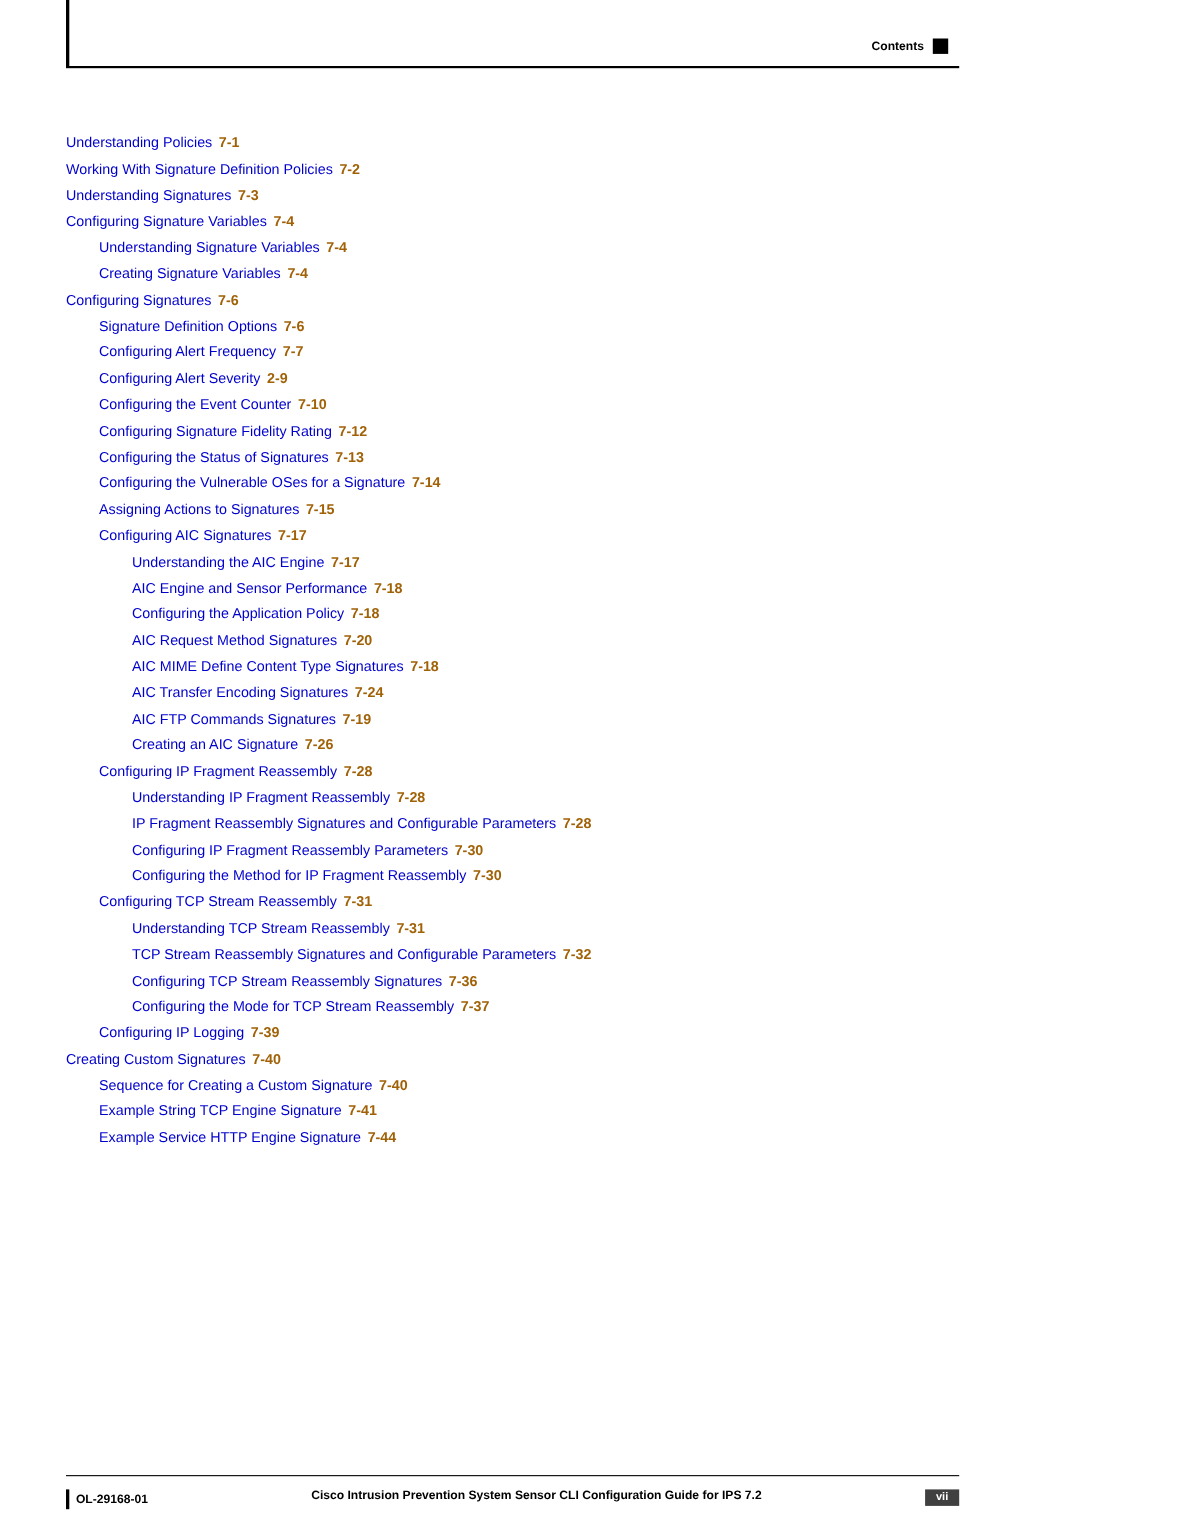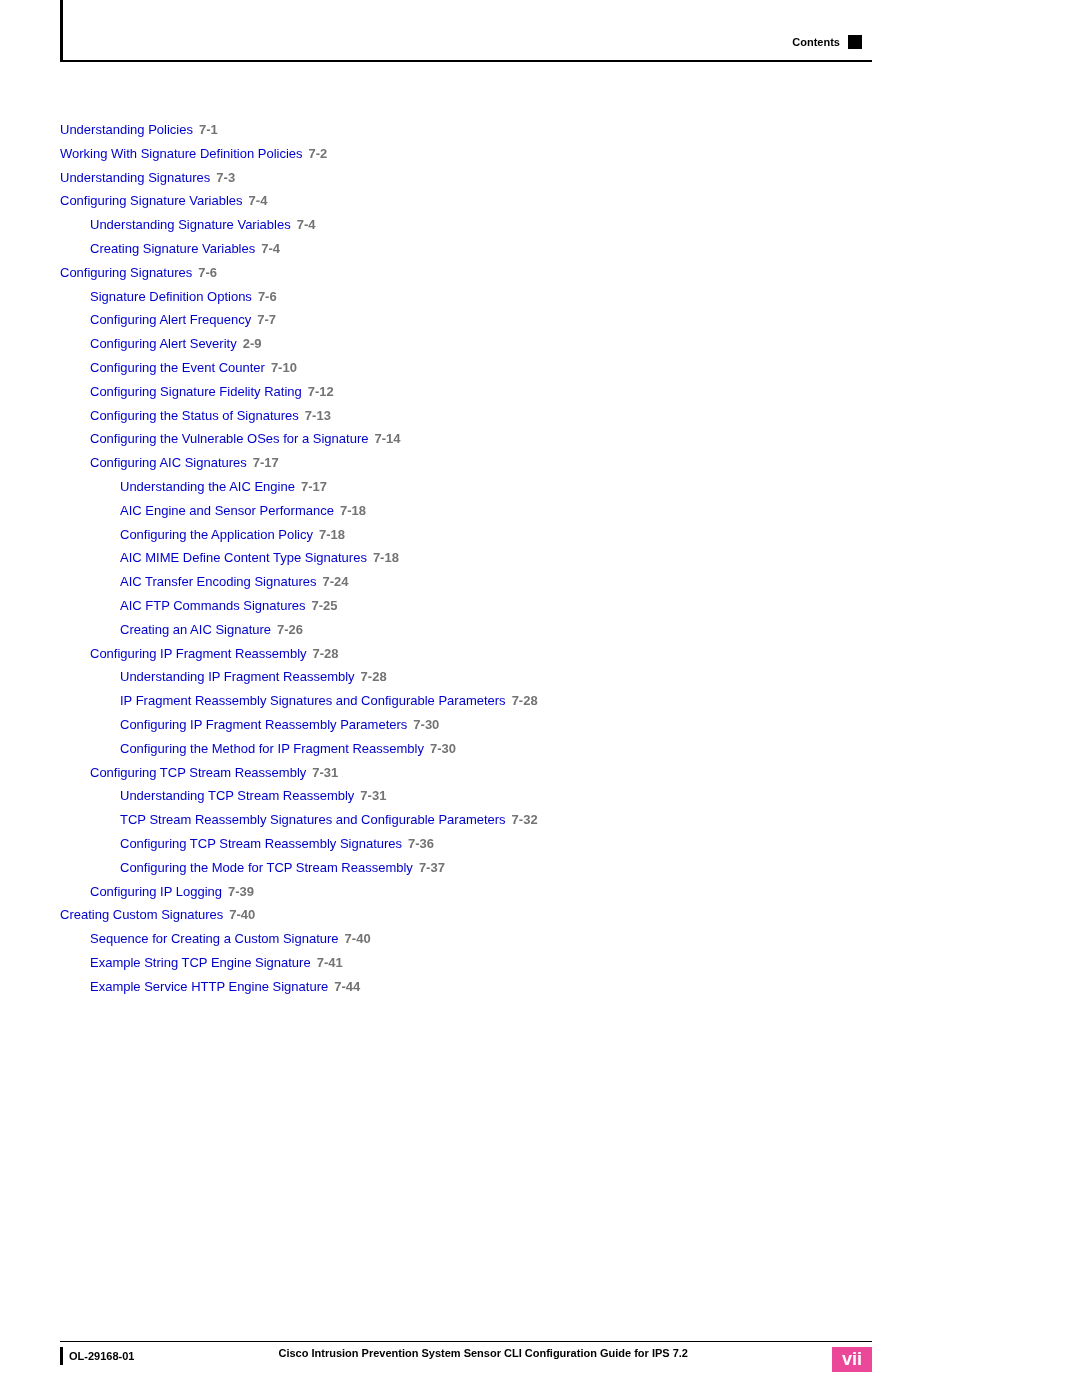--- a/index.html
+++ b/index.html
@@ -82,21 +82,21 @@
       line-height: 1.6;
     }
 
     .toc-link {
       color: #0000CC;
       text-decoration: none;
       font-size: 13px;
     }
 
     .toc-page {
-      color: #737373;
+      color: #a16207;
       font-size: 13px;
       font-weight: bold;
       margin-left: 6px;
       white-space: nowrap;
     }
 
     
     .indent-0 { margin-left: 0px; }
     .indent-1 { margin-left: 30px; }
     .indent-2 { margin-left: 60px; }
@@ -142,24 +142,24 @@
 
     .footer-center {
       font-size: 11px;
       font-weight: bold;
       color: #000;
       text-align: center;
       flex: 1;
     }
 
     .footer-page {
-      font-size: 18px;
-      font-weight: bold;
-      color: #000;
-      background: #ec4899;
+      font-size: 10px;
+      font-weight: bold;
+      color: #000;
+      background: #404040;
       color: #fff;
       padding: 2px 10px;
     }
   </style>
 </head>
 <body>
 
 <div class="page">
 
   <div class="left-bar"></div>
@@ -223,46 +223,54 @@
         </div>
         <div class="toc-entry indent-1">
           <a class="toc-link" href="#">Configuring the Status of Signatures</a>
           <span class="toc-page">7-13</span>
         </div>
         <div class="toc-entry indent-1">
           <a class="toc-link" href="#">Configuring the Vulnerable OSes for a Signature</a>
           <span class="toc-page">7-14</span>
         </div>
         <div class="toc-entry indent-1">
+          <a class="toc-link" href="#">Assigning Actions to Signatures</a>
+          <span class="toc-page">7-15</span>
+        </div>
+        <div class="toc-entry indent-1">
           <a class="toc-link" href="#">Configuring AIC Signatures</a>
           <span class="toc-page">7-17</span>
         </div>
         <div class="toc-entry indent-2">
           <a class="toc-link" href="#">Understanding the AIC Engine</a>
           <span class="toc-page">7-17</span>
         </div>
         <div class="toc-entry indent-2">
           <a class="toc-link" href="#">AIC Engine and Sensor Performance</a>
           <span class="toc-page">7-18</span>
         </div>
         <div class="toc-entry indent-2">
           <a class="toc-link" href="#">Configuring the Application Policy</a>
           <span class="toc-page">7-18</span>
         </div>
         <div class="toc-entry indent-2">
+          <a class="toc-link" href="#">AIC Request Method Signatures</a>
+          <span class="toc-page">7-20</span>
+        </div>
+        <div class="toc-entry indent-2">
           <a class="toc-link" href="#">AIC MIME Define Content Type Signatures</a>
           <span class="toc-page">7-18</span>
         </div>
         <div class="toc-entry indent-2">
           <a class="toc-link" href="#">AIC Transfer Encoding Signatures</a>
           <span class="toc-page">7-24</span>
         </div>
         <div class="toc-entry indent-2">
           <a class="toc-link" href="#">AIC FTP Commands Signatures</a>
-          <span class="toc-page">7-25</span>
+          <span class="toc-page">7-19</span>
         </div>
         <div class="toc-entry indent-2">
           <a class="toc-link" href="#">Creating an AIC Signature</a>
           <span class="toc-page">7-26</span>
         </div>
         <div class="toc-entry indent-1">
           <a class="toc-link" href="#">Configuring IP Fragment Reassembly</a>
           <span class="toc-page">7-28</span>
         </div>
         <div class="toc-entry indent-2">

